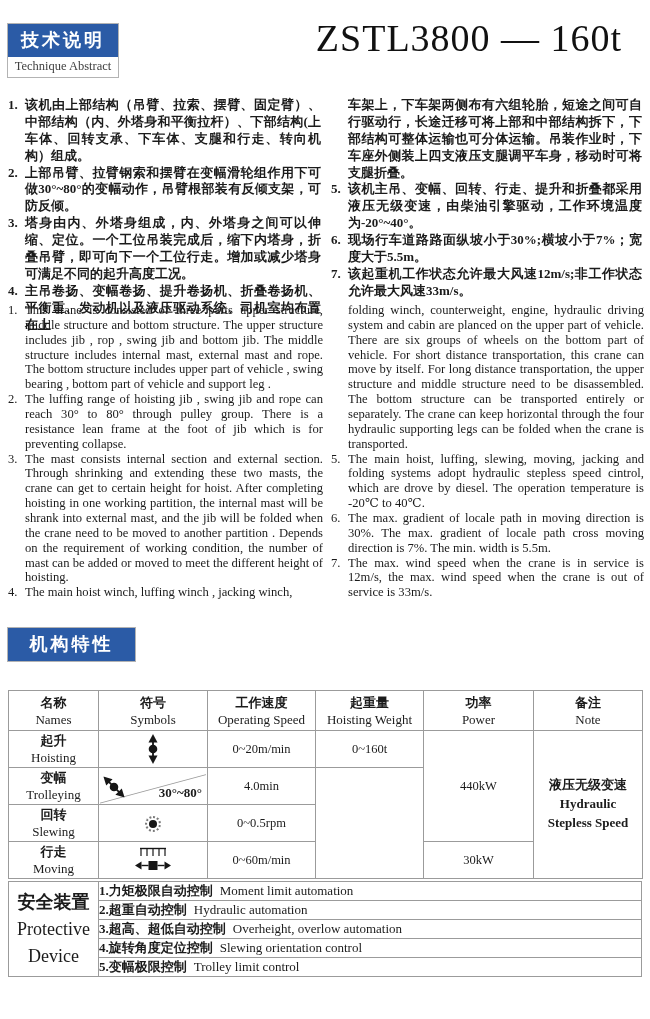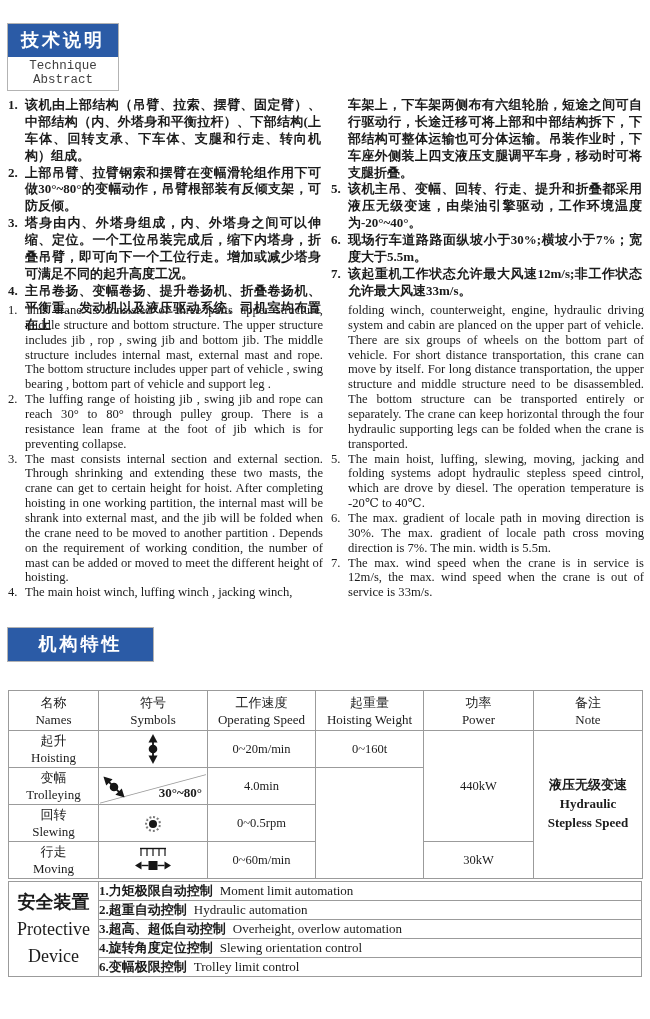--- a/index.html
+++ b/index.html
@@ -5,21 +5,21 @@
   * { margin:0; padding:0; box-sizing:border-box; }
   html,body { background:#e8e8e8; }
   .page {
     position:relative; width:650px; height:1019px; margin:0 auto;
     background:#ffffff; overflow:hidden;
     font-family:"Liberation Serif","DejaVu Serif",serif;
     color:#1b1b1b;
   }
 
   
-  .badge { position:absolute; border:1px solid #b3b3b3; background:#fff; text-align:center;font-family:Liberation Mono, monospace; }
+  .badge { position:absolute; border:1px solid #b3b3b3; background:#fff; text-align:center; }
   .badge .cn {
     background:#2b5ba6; color:#ffffff; font-size:18px; letter-spacing:3px;
     padding:4px 2px 5px 2px; font-weight:bold;
   }
   .badge .en { font-size:12.5px; padding:2px 2px 3px 2px; color:#404040; }
 
   .model-title {
     position:absolute; left:295px; top:16px; width:348px;
     font-size:38px; text-align:center; letter-spacing:1px; color:#111;
     white-space:nowrap;
@@ -36,21 +36,21 @@
 
   
   table { border-collapse:collapse; table-layout:fixed; background:#fff; }
   .mech-table { position:absolute; left:8px; top:690px; width:634px; }
   .mech-table th, .mech-table td {
     border:1px solid #9b9b9b; text-align:center; vertical-align:middle;
     font-weight:normal; padding:1px;
   }
   .mech-table thead tr { height:40px; }
   .mech-table tbody tr { height:37px; }
-  .hcn { font-size:13px; display:block; font-weight:normal; }
+  .hcn { font-size:13px; display:block; font-weight:bold; }
   .hen { font-size:13px; display:block; }
   .val { font-size:12.5px; font-weight:bold; }
   .notecell div { font-size:13px; line-height:1.45; font-weight:bold; }
 
   
   .symcell { position:relative; }
   .sym-v { display:inline-block; vertical-align:middle; }
   .trolley-wrap { position:absolute; inset:0; }
   .trolley-line { position:absolute; inset:0; width:100%; height:100%; }
   .trolley-arrow { position:absolute; left:8px; top:4px; transform:rotate(-45deg); }
@@ -73,20 +73,21 @@
 </head>
 <body>
 
 <div class="page">
 
   <div class="badge" style="left:7px; top:23px; width:112px;">
     <div class="cn">技术说明</div>
     <div class="en">Technique Abstract</div>
   </div>
 
+  <div class="model-title">ZSTL3800 — 160t</div>
 
   <div class="txtcol cn-txt" style="left:8px; top:97px; width:313px;">
     <div class="item">
       <span class="marker">1.</span>
       <span class="body">该机由上部结构（吊臂、拉索、摆臂、固定臂）、中部结构（内、外塔身和平衡拉杆）、下部结构(上车体、回转支承、下车体、支腿和行走、转向机构）组成。</span>
     </div>
     <div class="item">
       <span class="marker">2.</span>
       <span class="body">上部吊臂、拉臂钢索和摆臂在变幅滑轮组作用下可做30°~80°的变幅动作，吊臂根部装有反倾支架，可防反倾。</span>
     </div>
@@ -144,21 +145,21 @@
     <div class="item">
       <span class="marker">6.</span>
       <span class="body">The max. gradient of locale path in moving direction is 30%. The max. gradient of locale path cross moving direction is 7%. The min. width is 5.5m.</span>
     </div>
     <div class="item">
       <span class="marker">7.</span>
       <span class="body">The max. wind speed when the crane is in service is 12m/s, the max. wind speed when the crane is out of service is 33m/s.</span>
     </div>
   </div>
 
-  <div class="badge" style="left:7px; top:627px; width:147px;text-align:center;">
+  <div class="badge" style="left:7px; top:627px; width:129px;text-align:center;">
     <div class="cn">机构特性</div>
   </div>
 
   <table class="mech-table">
     <colgroup>
       <col style="width:90px">
         <col style="width:109px">
         <col style="width:108px">
       <col style="width:108px">
         <col style="width:110px">
@@ -301,19 +302,19 @@
           <span class="cnp">3.超高、超低自动控制</span><span class="enp">Overheight, overlow automation</span>
         </td>
       </tr>
       <tr>
         <td class="prot-item">
           <span class="cnp">4.旋转角度定位控制</span><span class="enp">Slewing orientation control</span>
         </td>
       </tr>
       <tr>
         <td class="prot-item">
-          <span class="cnp">6.变幅极限控制</span><span class="enp">Trolley limit control</span>
+          <span class="cnp">5.变幅极限控制</span><span class="enp">Trolley limit control</span>
         </td>
       </tr>
     </tbody>
   </table>
 
 </div>
 
 </body></html>

